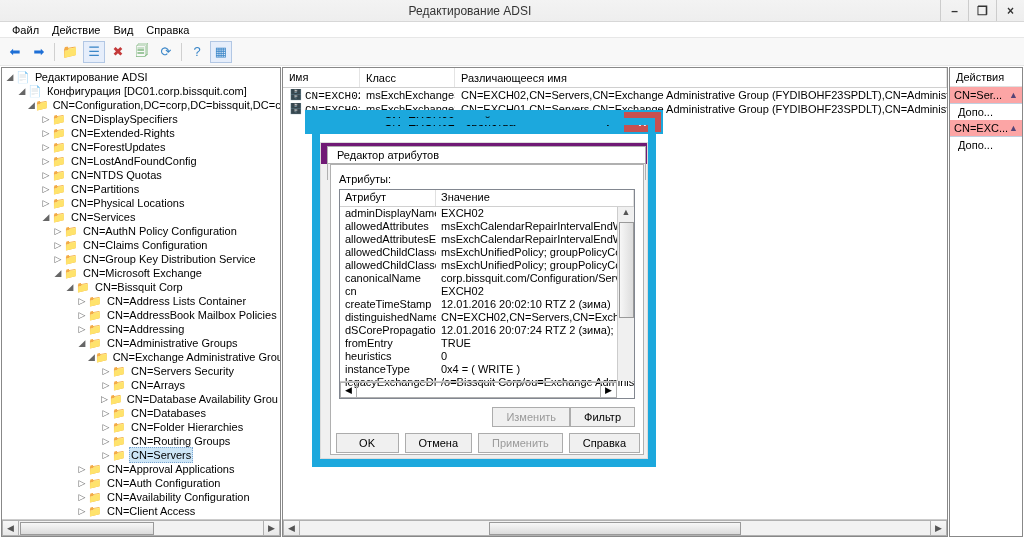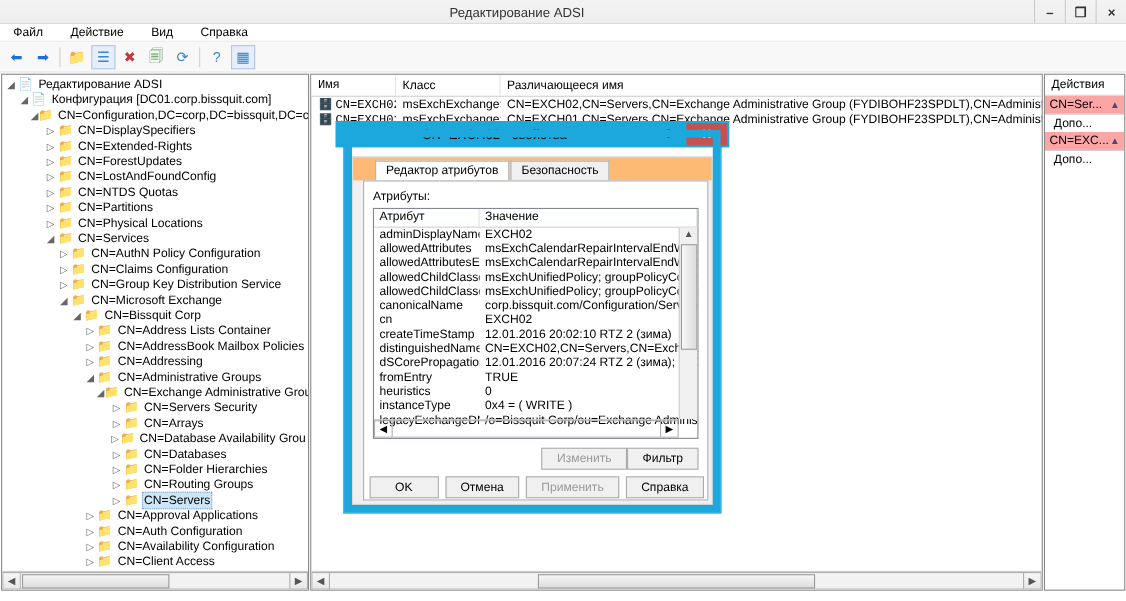--- a/index.html
+++ b/index.html
@@ -6,21 +6,21 @@
   html, body { margin:0; padding:0; font-family: "Segoe UI", Tahoma, sans-serif; font-size:11px; }
   body { width:1024px; height:546px; background:#fff; overflow:hidden; position:relative; }
 
   
   .titlebar { height:22px; background:linear-gradient(#f3f3f3,#eeeeee); border-bottom:1px solid #d7d7d7; display:flex; align-items:center; }
   .titlebar .title { flex:1; text-align:center; color:#333; font-size:12px; }
   .tb-btns { display:flex; height:100%; }
   .tb-btn { width:28px; height:100%; display:flex; align-items:center; justify-content:center; border-left:1px solid #ccc; font-weight:bold; color:#333; font-size:12px; }
 
   
-  .menubar { height:16px; display:flex; gap:13px; padding:0 6px; align-items:center; border-bottom:1px solid #e7e7e7; background:#fff; }
+  .menubar { height:16px; display:flex; gap:1px; padding:0 6px; align-items:center; border-bottom:1px solid #e7e7e7; background:#fff; }
   .menu { padding:2px 6px; }
 
   
   .toolbar { height:28px; display:flex; align-items:center; padding:0 4px; gap:2px; border-bottom:1px solid #e7e7e7; background:#f8f8f8; }
   .tbtn { width:22px; height:22px; display:flex; align-items:center; justify-content:center; border:1px solid transparent; font-size:13px; }
   .tbtn.active { border-color:#b2c7e4; background:#e6eefb; }
   .tsep { width:1px; height:18px; background:#d0d0d0; margin:0 2px; }
 
   
   .panes { display:flex; height:calc(100% - 22px - 20px - 28px - 4px); position:relative; }
@@ -57,21 +57,21 @@
   .act-sel { background:#fca5a5; border-bottom:1px solid #c0d0e0; padding:2px 4px; display:flex; align-items:center; justify-content:space-between; font-size:11px; }
   .act-item { padding:2px 8px; font-size:11px; }
   .up-chev { font-size:9px; color:#547; }
 
   
   .dialog { position:absolute; left:312px; top:117px; width:344px; height:350px; background:#fff; border:1px solid #1ca8dd; padding:8px; box-shadow:0 0 0 1px #1ca8dd inset; }
   .dlg-title { position:absolute; top:-8px; left:-8px; right:-8px; height:24px; background:#1ca8dd; color:#000; display:flex; align-items:center; }
   .dlg-title .ttl { flex:1; text-align:center; font-size:12px; color:#000; }
   .dlg-close { width:37px; height:20px; background:#c75050; color:#fff; display:flex; align-items:center; justify-content:center; font-family:Arial; font-weight:bold; margin:2px; }
   .dlg-help { width:28px; height:20px; display:flex; align-items:center; justify-content:center; color:#000; font-weight:bold; }
-  .tabs { display:flex; height:21px; background:#fdba74; padding-top:3px; padding-left:20px; }
+  .tabs { display:flex; height:21px; background:#701a75; padding-top:3px; padding-left:6px;flex-direction:column; }
   .tab { border:1px solid #b0b0b0; border-bottom:none; background:#fff; padding:2px 9px; margin-right:1px; font-size:11px; }
   .tab.inactive { background:#f0f0f0; }
   .tab-page { background:#fff; border:1px solid #b0b0b0; margin:0 3px 3px 9px; height:calc(100% - 24px); position:relative; padding:8px; }
   .attr-label { font-size:11px; margin-bottom:4px; }
   .attr-grid { border:1px solid #828790; height:210px; overflow:hidden; position:relative; }
   .attr-head { display:flex; height:17px; border-bottom:1px solid #d0d0d0; background:#fff; }
   .ah { border-right:1px solid #e0e0e0; padding:1px 5px; font-size:11px; }
   .ah1 { width:96px; }
   .ah2 { flex:1; }
   .attr-body { font-size:11px; }

